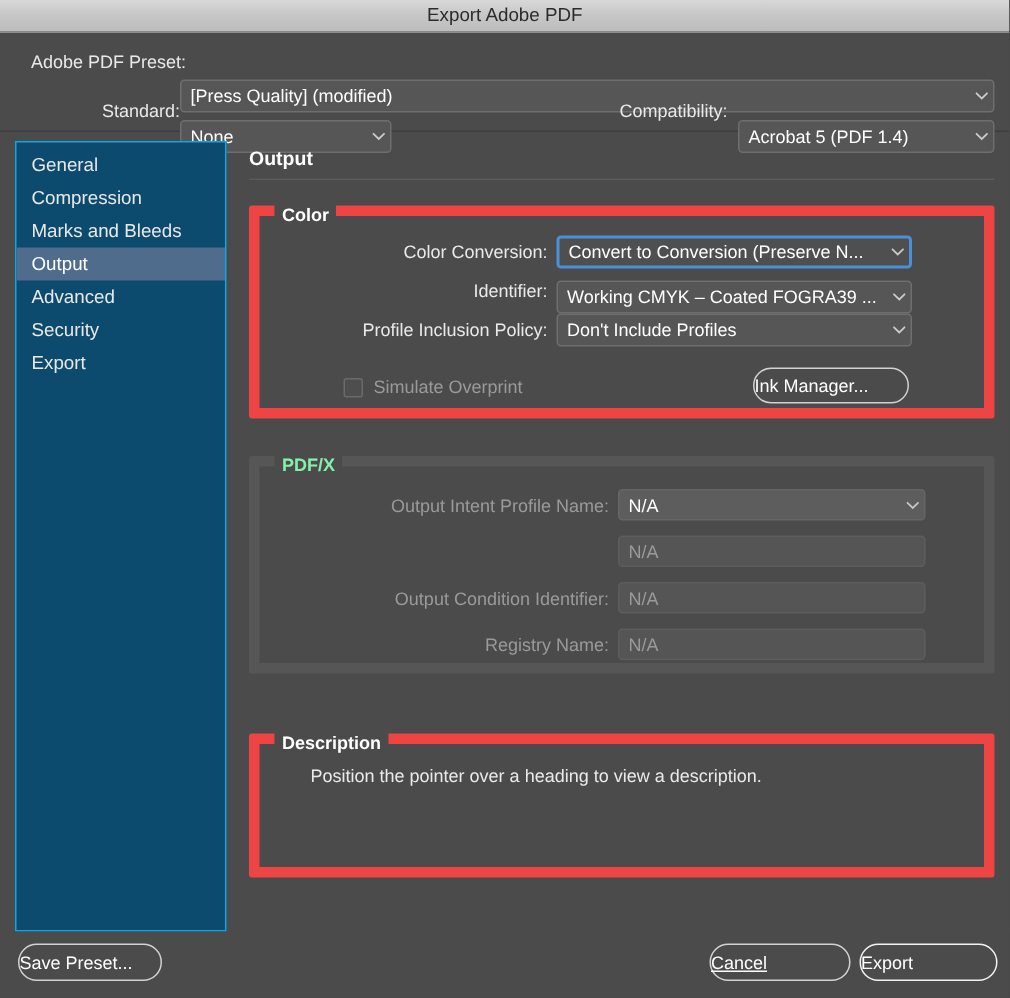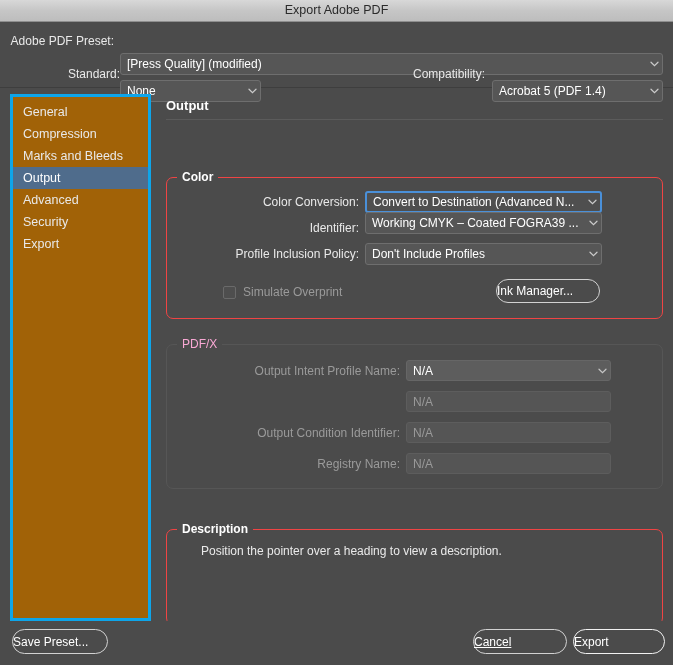--- a/index.html
+++ b/index.html
@@ -105,22 +105,22 @@
     cursor: default;
   }
 
   
   #sidebar {
     position: absolute;
     left: 10px;
     top: 94px;
     width: 141px;
     height: 527px;
-    background: #a16207;
-    border: 3px solid #0ea5e9;
+    background: #0c4a6e;
+    border: 1px solid #0ea5e9;
     box-sizing: border-box;
     overflow: hidden;
   }
   .side-item {
     height: 22px;
     line-height: 22px;
     padding-left: 10px;
     font-size: 12.5px;
     color: #e9e9e9;
     white-space: nowrap;
@@ -152,37 +152,36 @@
     left: 2px;
     top: 25px;
     width: 497px;
     height: 1px;
     background: #5b5b5b;
   }
 
   
   .groupbox {
     position: absolute;
-    border: 1px solid #ef4444;
-    border-radius: 7px;
-    box-sizing: border-box;
-    margin-top: 40px;
+    border: 7px solid #ef4444;
+    border-radius: 2px;
+    box-sizing: border-box;
   }
   .group-legend {
     position: absolute;
     top: -8px;
     left: 10px;
     background: #4b4b4b;
     padding: 0 5px;
     font-size: 12px;
     color: #ffffff;
     font-weight: bold;
     white-space: nowrap;
   }
-  .group-legend.dim { color: #f9a8d4; font-weight: normal; text-align: center; }
+  .group-legend.dim { color: #86efac; font-weight: bold; text-align: center; }
   .groupbox.dim { border-color: #565656; }
 
   .lbl {
     position: absolute;
     font-size: 12px;
     color: #e9e9e9;
     text-align: right;
     white-space: nowrap;
   }
   .lbl.dim { color: #9a9a9a; }
@@ -243,21 +242,21 @@
 <body>
 
 <div id="dialog">
 
   <div id="titlebar">
     <div class="title-text">Export Adobe PDF</div>
   </div>
 
   <div class="top-area">
 
-    <div class="fld-label" style="left:4px; top:12px; width:110px;text-align:right;">Adobe PDF Preset:</div>
+    <div class="fld-label" style="left:14px; top:12px; width:110px;text-align:right;">Adobe PDF Preset:</div>
 
     <div class="combo" style="left:120px; top:31px; width:543px; height:22px;">
       <span class="combo-val">[Press Quality] (modified)</span>
       <span class="chev">
         <svg width="9" height="6" viewBox="0 0 9 6">
             <path d="M1 1.2 L4.5 4.6 L8 1.2" stroke="#e0e0e0" stroke-width="1.2" fill="none" stroke-linecap="round"></path>
           </svg>
       </span>
     </div>
 
@@ -297,30 +296,30 @@
   <div id="main">
 
     <div class="panel-title">Output</div>
     <div class="panel-rule"></div>
 
     <div class="groupbox" style="left:2px; top:43px; width:497px; height:142px;">
       <div class="group-legend">Color</div>
 
       <div class="lbl" style="left:0px; top:17px; width:192px;">Color Conversion:</div>
       <div class="combo focused" style="left:198px; top:13px; width:237px; height:22px;">
-        <span class="combo-val">Convert to Destination (Advanced N...</span>
+        <span class="combo-val">Convert to Conversion (Preserve N...</span>
         <span class="chev">
           <svg width="9" height="6" viewBox="0 0 9 6">
               <path d="M1 1.2 L4.5 4.6 L8 1.2" stroke="#e0e0e0" stroke-width="1.2" fill="none" stroke-linecap="round"></path>
             </svg>
         </span>
       </div>
 
       <div class="lbl" style="left:0px; top:43px; width:192px;">Identifier:</div>
-      <div class="combo" style="left:198px; top:34px; width:237px; height:22px;">
+      <div class="combo" style="left:198px; top:43px; width:237px; height:22px;">
         <span class="combo-val">Working CMYK – Coated FOGRA39 ...</span>
         <span class="chev">
           <svg width="9" height="6" viewBox="0 0 9 6">
               <path d="M1 1.2 L4.5 4.6 L8 1.2" stroke="#e0e0e0" stroke-width="1.2" fill="none" stroke-linecap="round"></path>
             </svg>
         </span>
       </div>
 
       <div class="lbl" style="left:0px; top:69px; width:192px;">Profile Inclusion Policy:</div>
       <div class="combo" style="left:198px; top:65px; width:237px; height:22px;">

